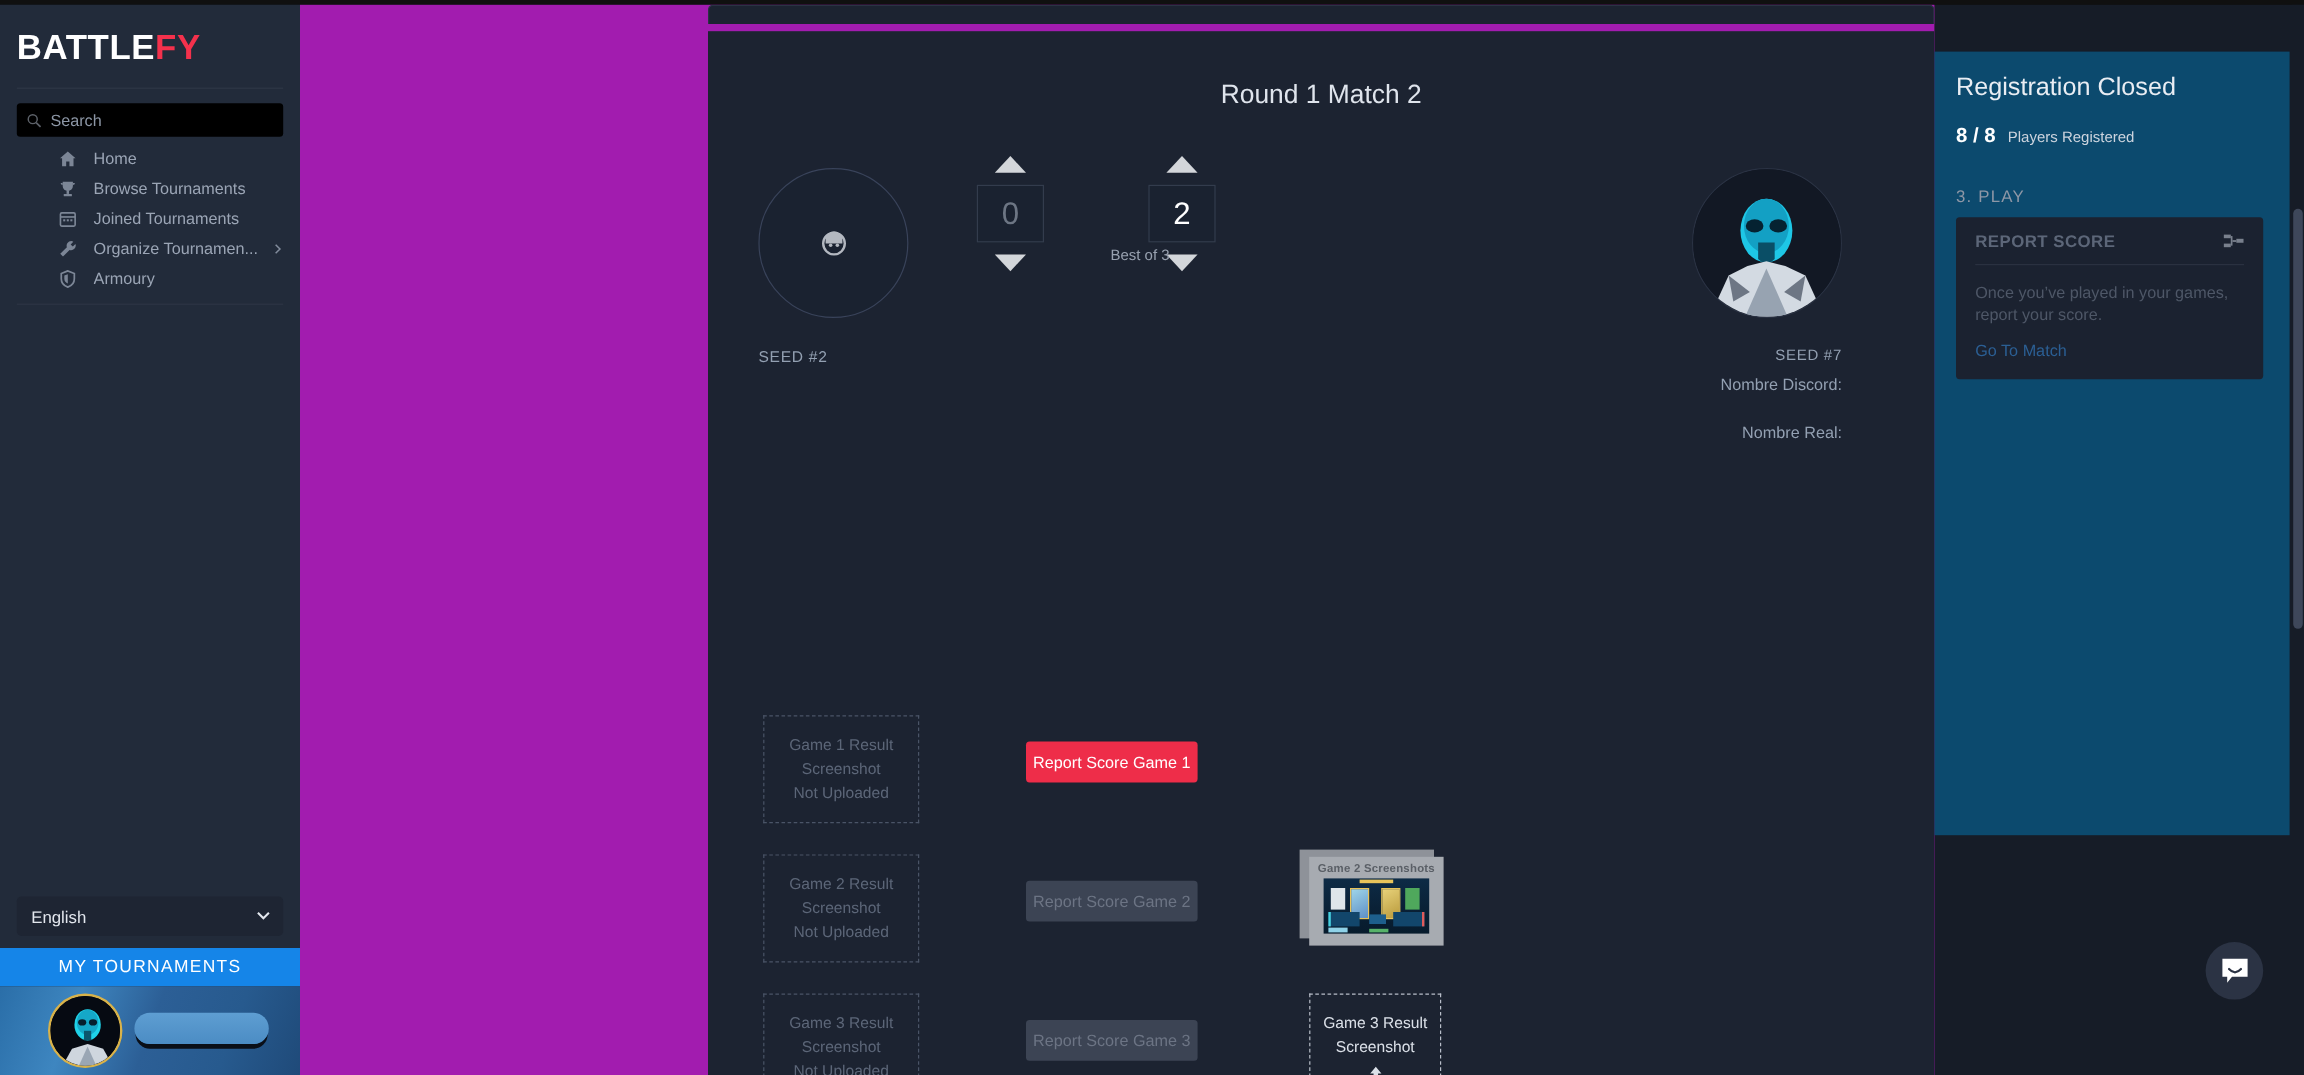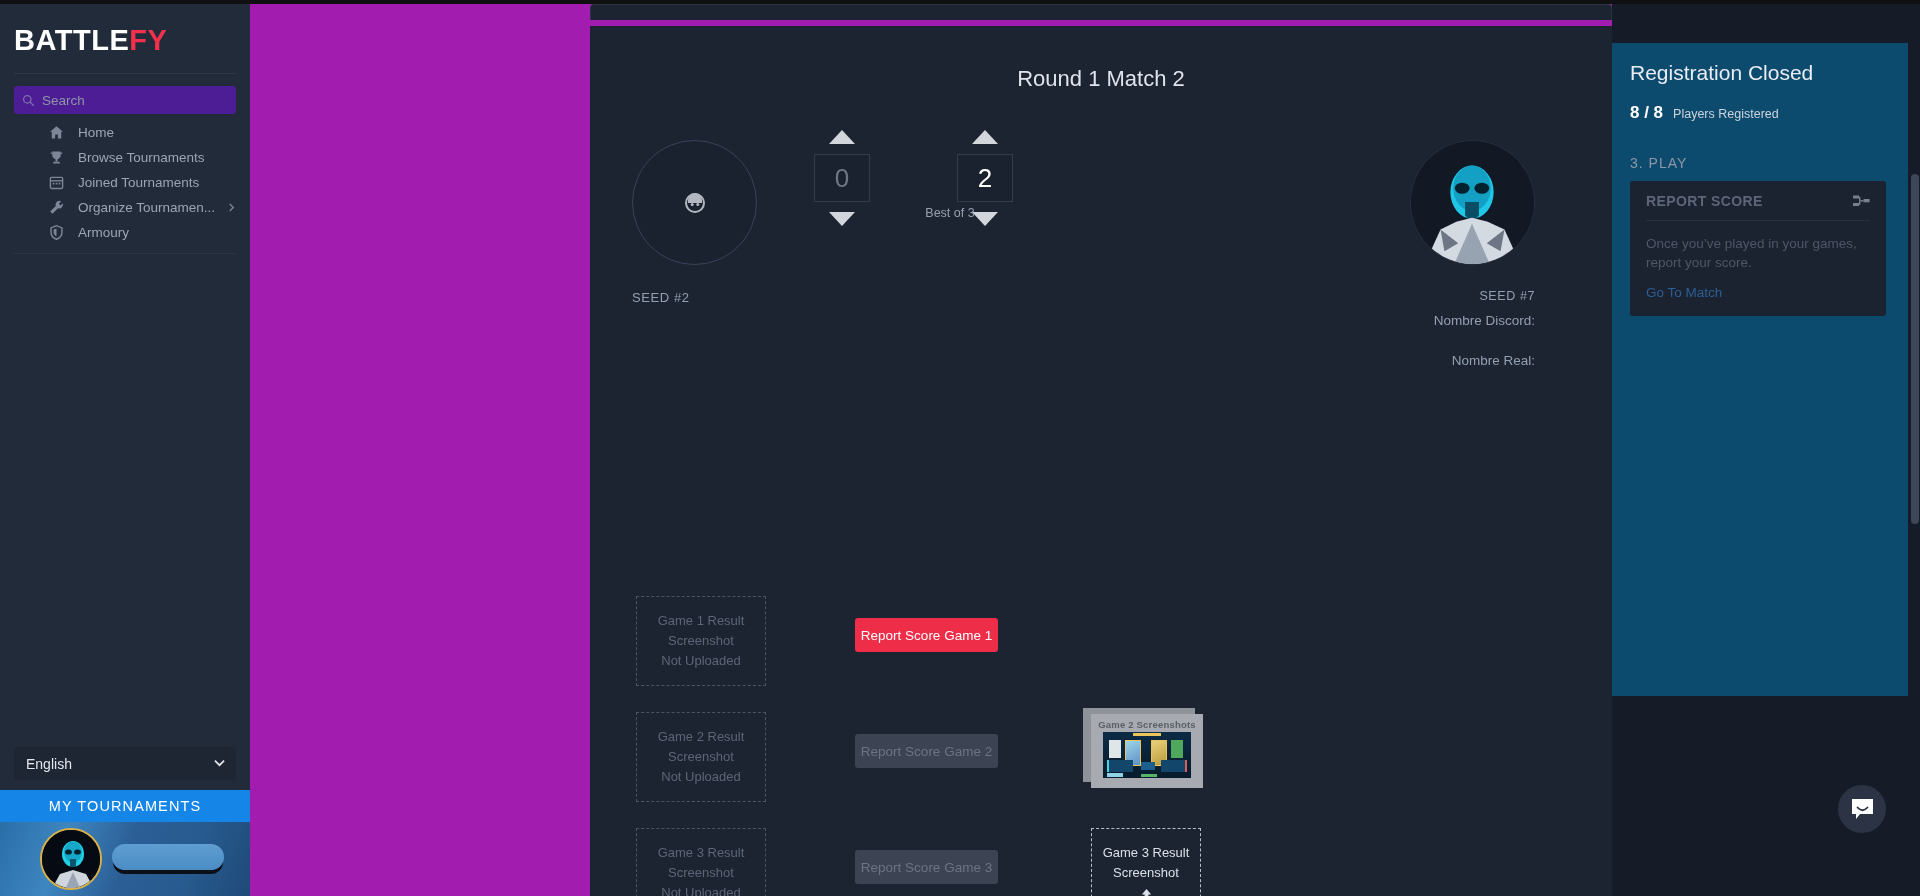--- a/index.html
+++ b/index.html
@@ -25,21 +25,21 @@
   }
   .brand {
     font-size:29px; font-weight:bold; letter-spacing:0.5px;
     padding:22px 0 0 14px; color:#ffffff; line-height:1;
   }
   .brand .fy { color:#f4314c; }
   .brand-rule { height:1px; background:#39435480; margin:18px 14px 0 14px; }
 
   .search-wrap {
     margin:12px 14px 0 14px; height:28px;
-    background:#4c1d95; border-radius:3px;
+    background:#000000; border-radius:3px;
     display:flex; align-items:center; padding:0 8px;
   }
   .search-icon { width:13px; height:13px; flex:0 0 13px; margin-right:7px; opacity:.55; }
   .search-input {
     background:transparent; border:none; outline:none;
     color:#9aa4b4; font-size:13.5px; font-family:"Liberation Sans", sans-serif;
     width:100%;
   }
   .search-input::placeholder { color:#8d97a6; }
 

